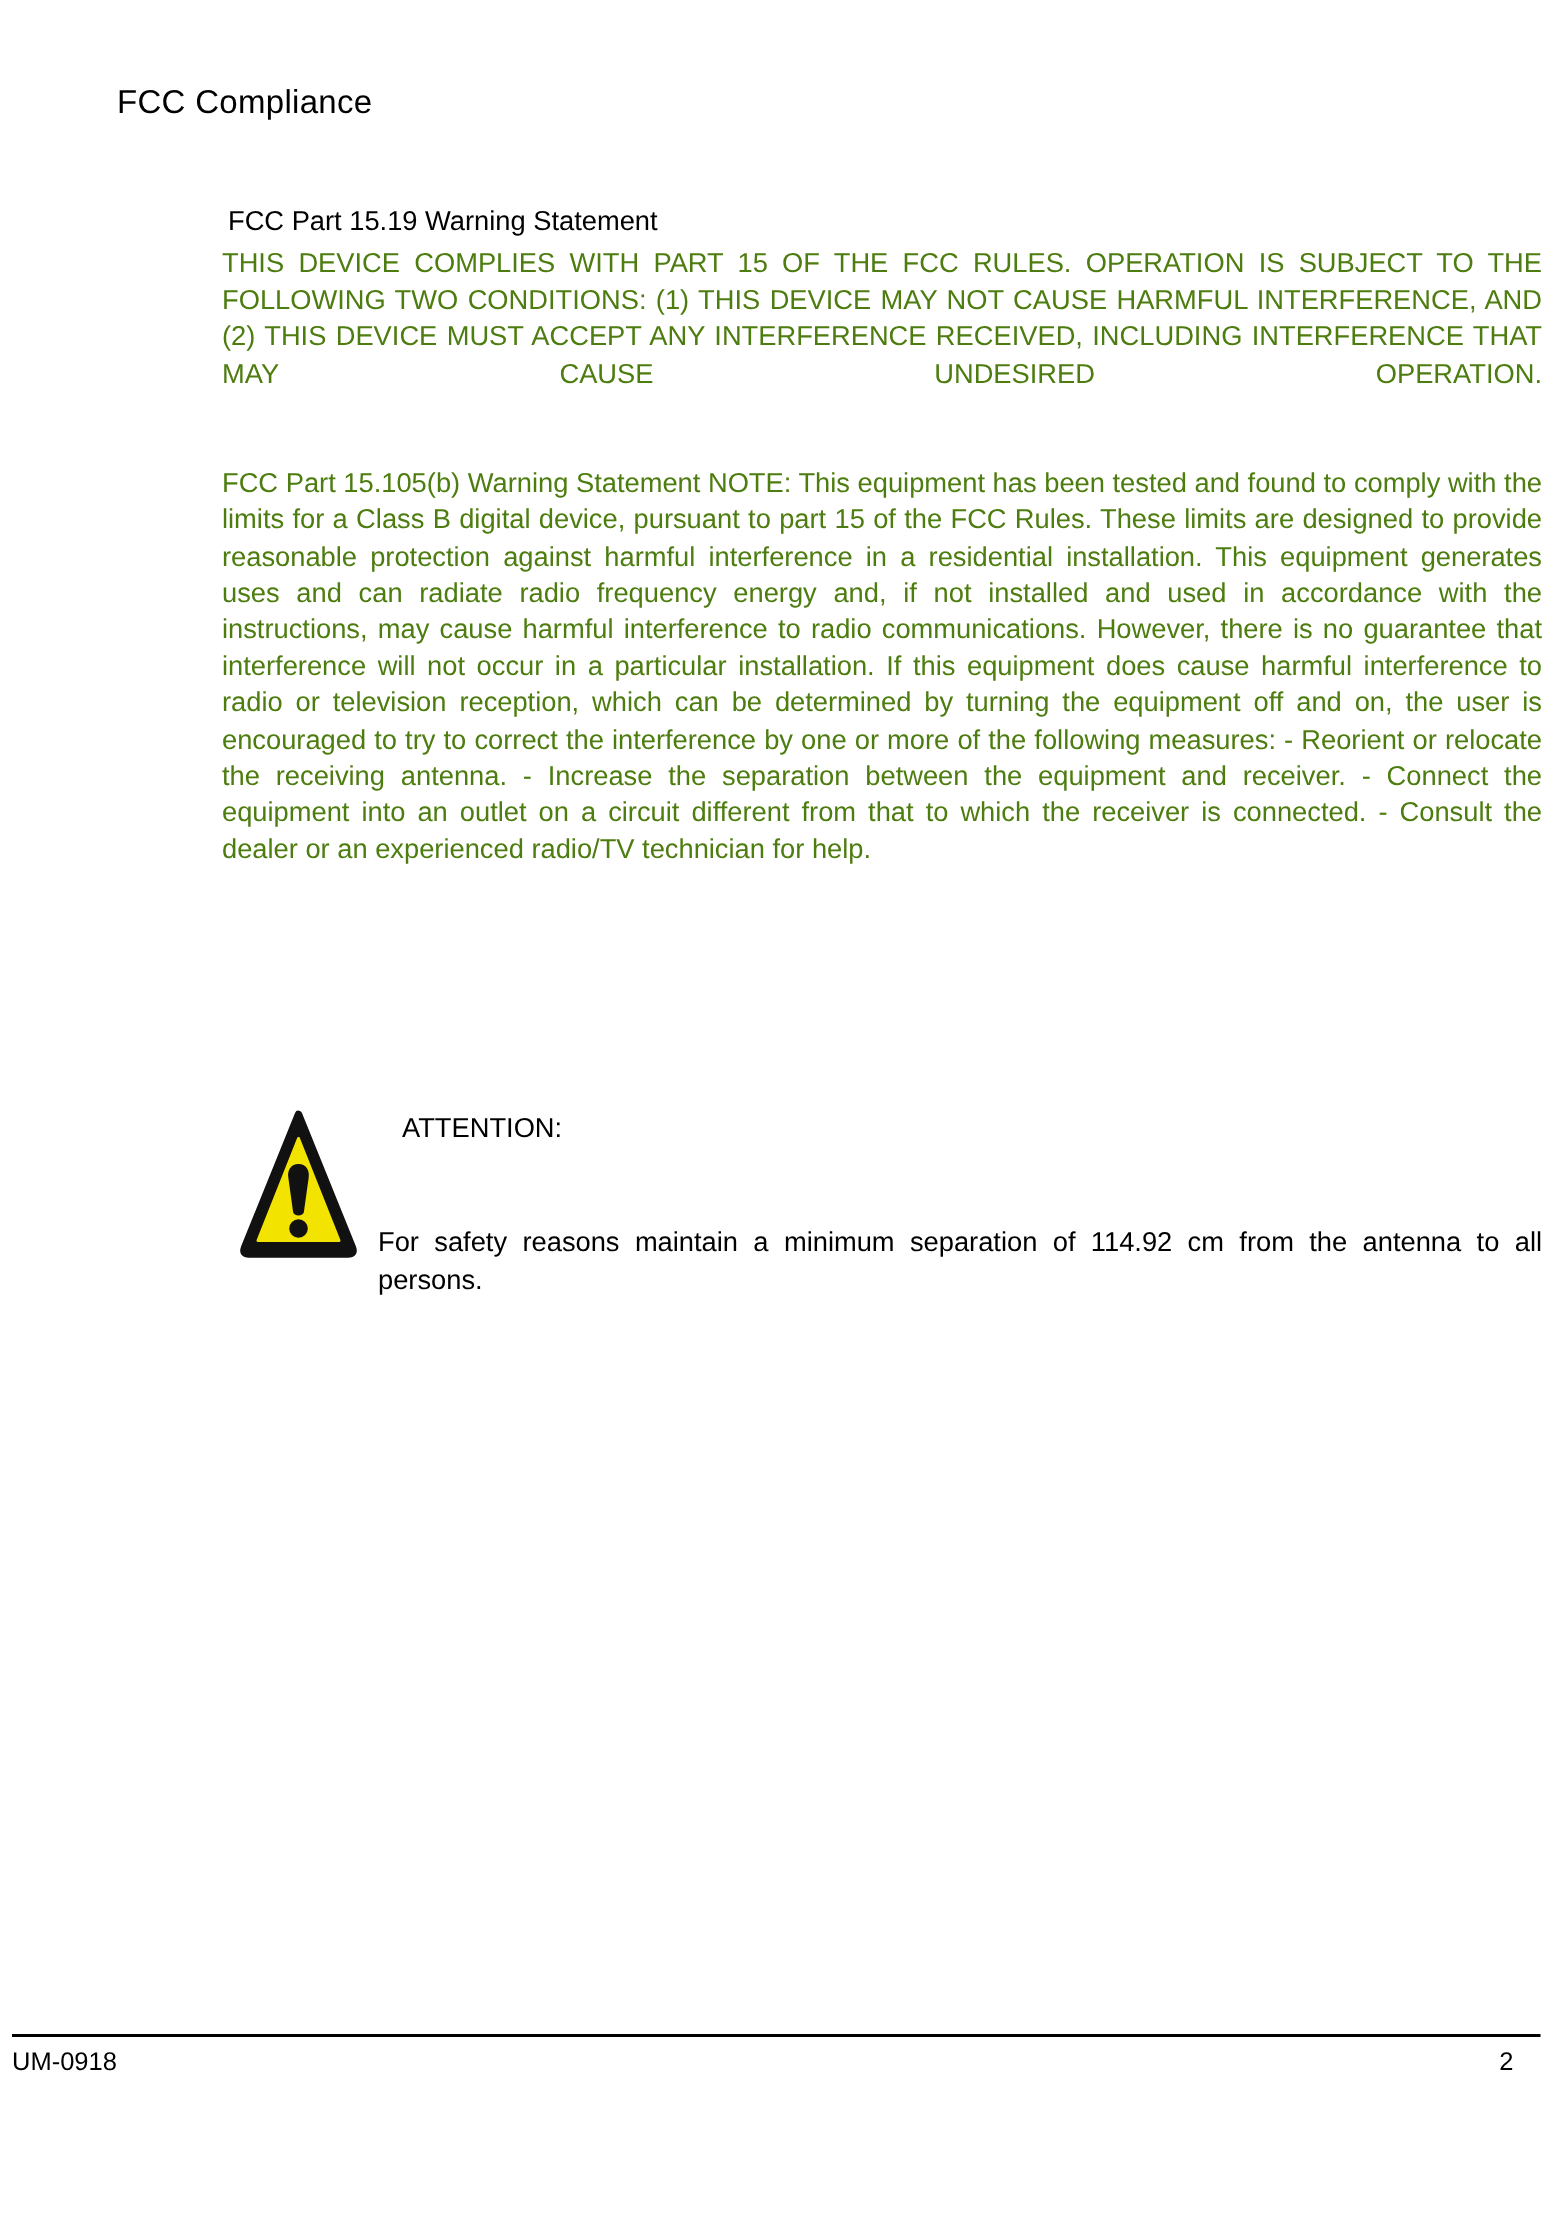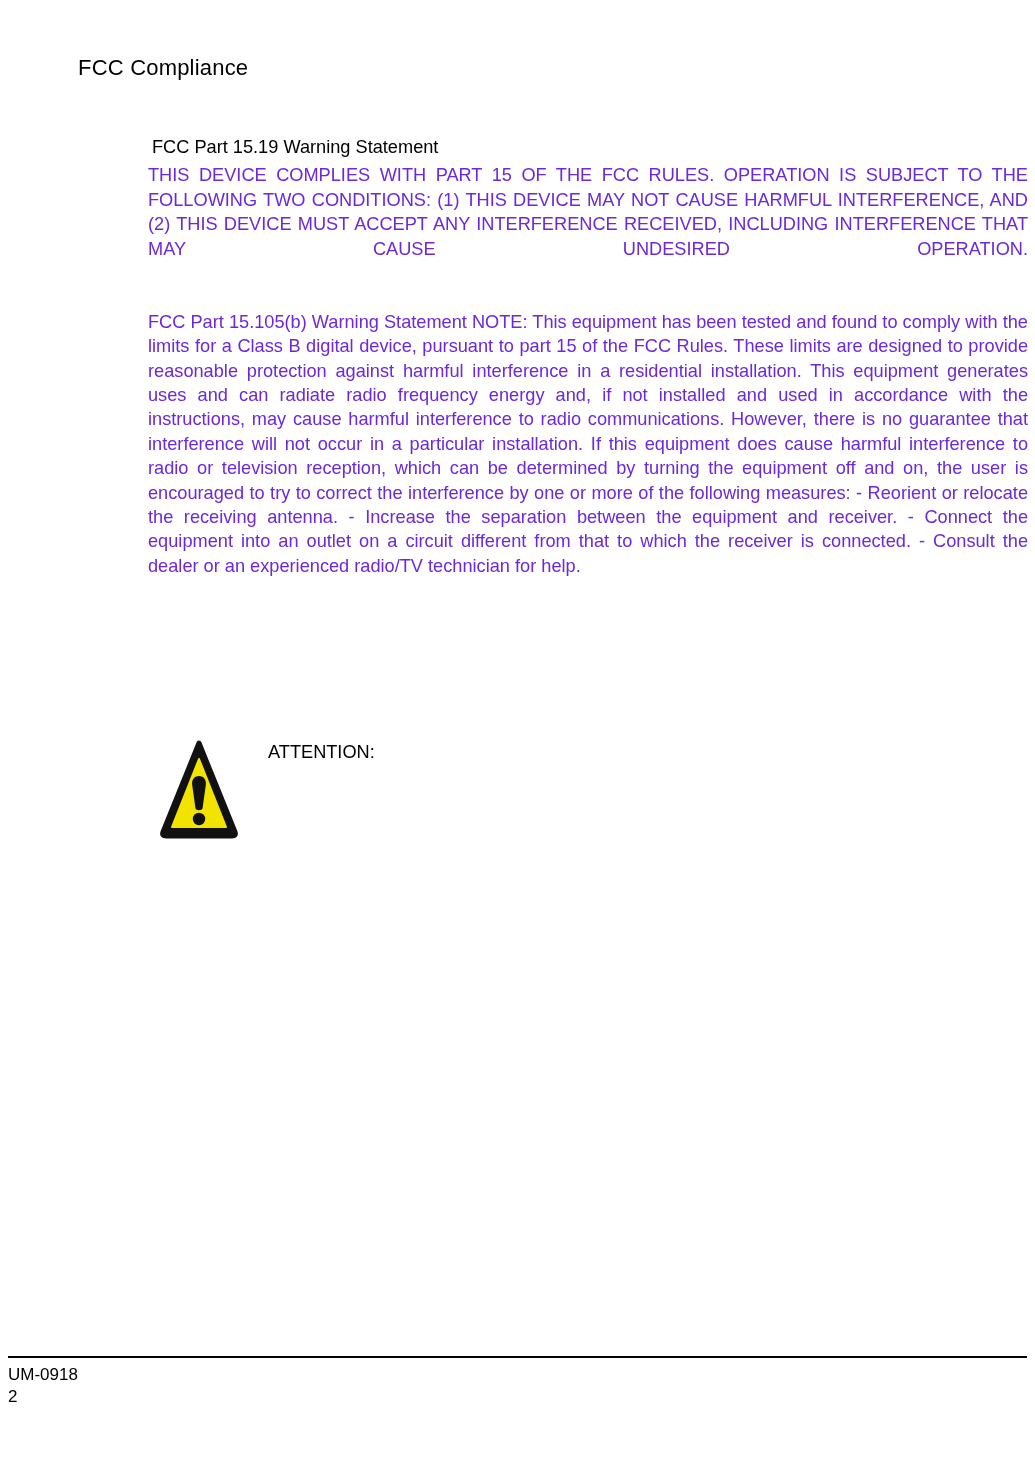--- a/index.html
+++ b/index.html
@@ -41,21 +41,21 @@
     top: 131px;
     width: 880px;
   }
 
   .para {
     font-size: 18.2px;
     line-height: 24.4px;
     text-align: justify;
     text-justify: inter-word;
     margin: 0;
-    color: #6d28d9;
+    color: #4d7c0f;
   }
 
   .para.uppercase-block {
     text-align: justify;
   }
 
   
   .para.force-last-justify {
     text-align-last: justify;
   }
@@ -134,21 +134,20 @@
   .footer-row {
     position: absolute;
     left: 0;
     right: 0;
     top: 8px;
     display: flex;
     justify-content: space-between;
     align-items: flex-start;
     font-size: 17px;
     line-height: 22px;
-    flex-direction: column;
   }
 
   .footer-left { white-space: nowrap; }
   .footer-right { white-space: nowrap; padding-right: 18px; }
 </style>
 </head>
 <body>
 
 <div class="page">
 
@@ -181,20 +180,21 @@
         <path d="M39 3 L75 92 Q76.5 96 72 96 L6 96 Q1.5 96 3 92 Z" fill="#111111" stroke="#111111" stroke-width="5" stroke-linejoin="round"></path>
         <path d="M39 19 L66 87 L12 87 Z" fill="#F2E400" stroke="#F2E400" stroke-width="2" stroke-linejoin="round"></path>
         <path d="M39 36 C44 36 46.5 40 45.8 45 L42.6 68 C42.2 71 35.8 71 35.4 68 L32.2 45 C31.5 40 34 36 39 36 Z" fill="#111111"></path>
         <circle cx="39" cy="79" r="6.2" fill="#111111"></circle>
       </svg>
     </div>
 
     <div class="attention-text">
       <p class="attention-title">ATTENTION:</p>
       <div class="attention-spacer"></div>
+      <p class="attention-body">For safety reasons maintain a minimum separation of 114.92 cm from the antenna to all persons.</p>
     </div>
 
   </div>
 
   <div class="footer">
     <div class="footer-rule"></div>
     <div class="footer-row">
       <span class="footer-left">UM-0918</span>
       <span class="footer-right">2</span>
     </div>

